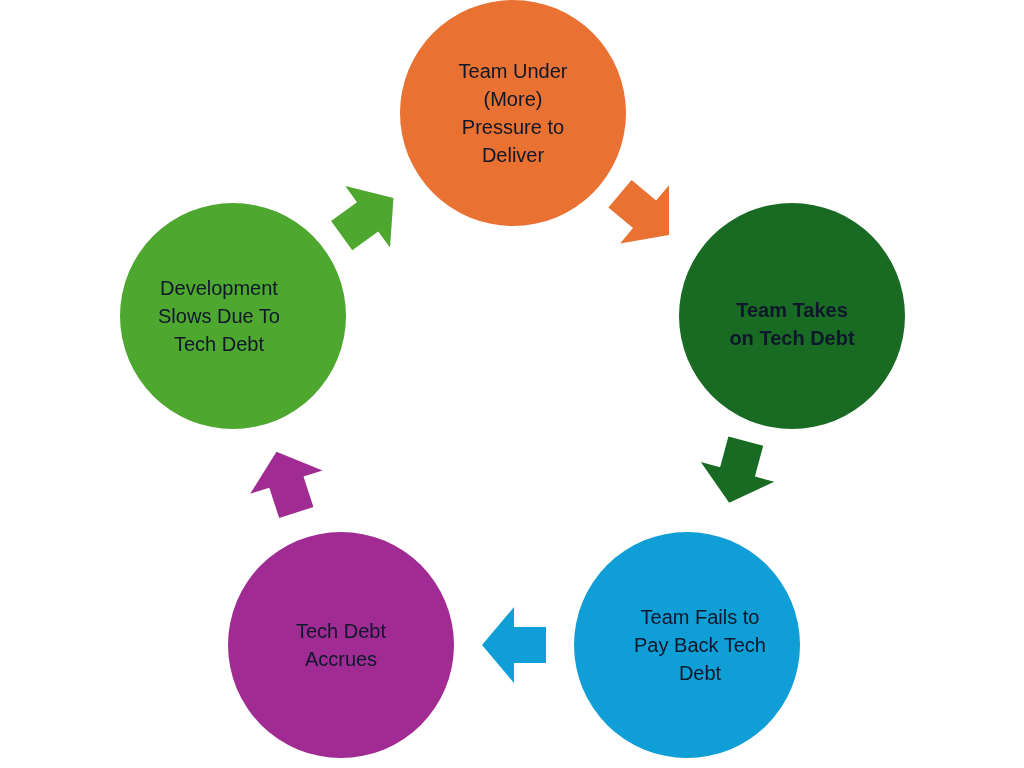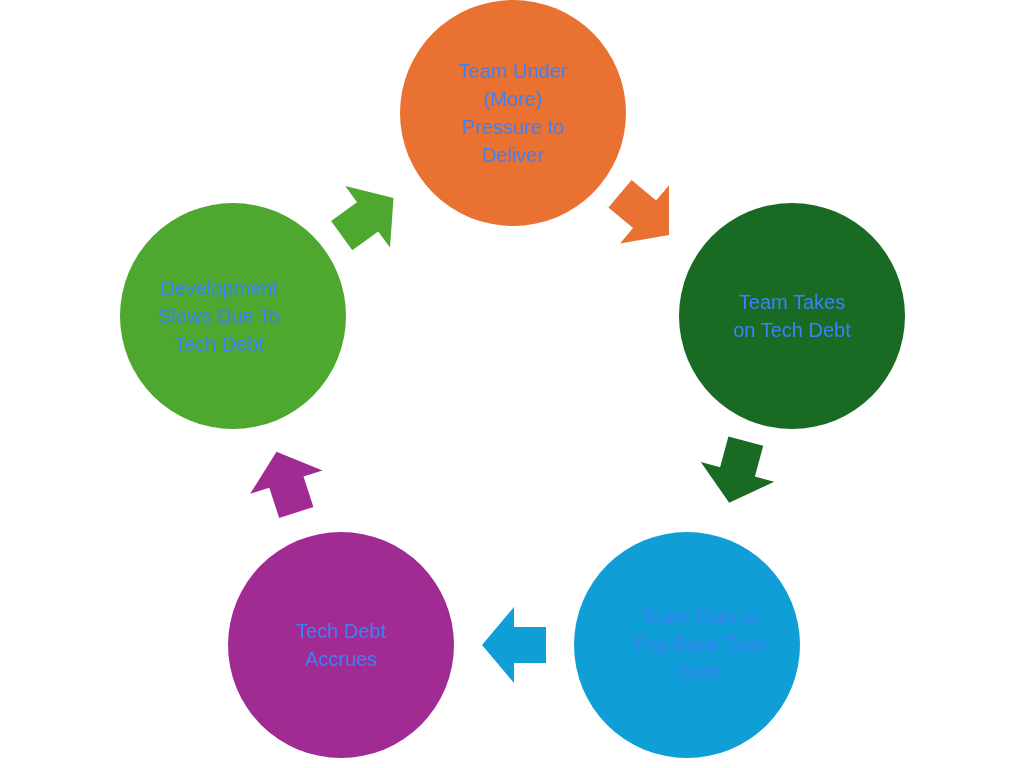--- a/index.html
+++ b/index.html
@@ -2,21 +2,21 @@
 <html><head>
 <meta charset="utf-8">
 <style>
   html, body { margin: 0; padding: 0; background: #ffffff; }
   body { width: 1024px; height: 768px; position: relative; overflow: hidden; }
   #diagram { position: absolute; left: 0; top: 0; width: 1024px; height: 768px; }
   .node-label {
     position: absolute;
     display: flex; align-items: center; justify-content: center;
     text-align: center;
-    color: #3b82f6;
+    color: #0f172a;
     font-family: "Liberation Sans", "DejaVu Sans", sans-serif;
     font-size: 20px;
     line-height: 28px;
     white-space: pre-line;
     pointer-events: none;
   }
 </style>
 </head>
 <body>
 
@@ -35,21 +35,21 @@
       <polygon points="279.2,518.1 269.3,487.7 250.2,493.8 276.5,451.7 322.5,470.4 303.5,476.5 313.4,507.0" fill="#A02B93"></polygon>
       <polygon points="331.1,221.1 357.0,202.3 345.3,186.1 393.5,198.0 390.0,247.6 378.2,231.4 352.3,250.2" fill="#4EA72E"></polygon>
     </g>
 </svg>
 
 <div id="labels-layer">
   <div class="node-label" style="left: 423px; top: 33px; width: 180px; height: 160px;">Team Under
 (More)
 Pressure to
 Deliver</div>
-  <div class="node-label" style="left: 702px; top: 236px; width: 180px; height: 160px;">Team Takes
+  <div class="node-label" style="left: 702px; top: 244px; width: 180px; height: 160px; font-weight: bold;">Team Takes
 on Tech Debt</div>
   <div class="node-label" style="left: 610px; top: 565px; width: 180px; height: 160px;">Team Fails to
 Pay Back Tech
 Debt</div>
   <div class="node-label" style="left: 251px; top: 565px; width: 180px; height: 160px;">Tech Debt
 Accrues</div>
   <div class="node-label" style="left: 129px; top: 236px; width: 180px; height: 160px;">Development
 Slows Due To
 Tech Debt</div>
 </div>

